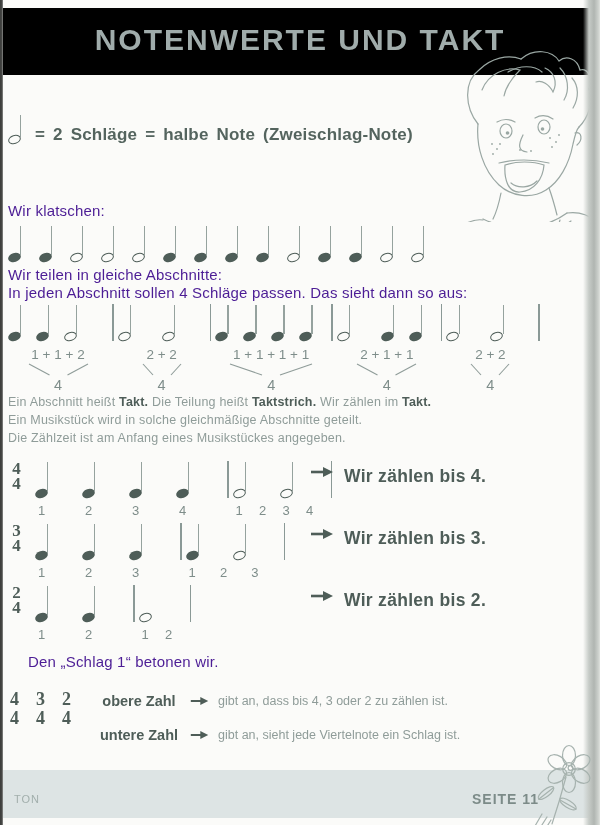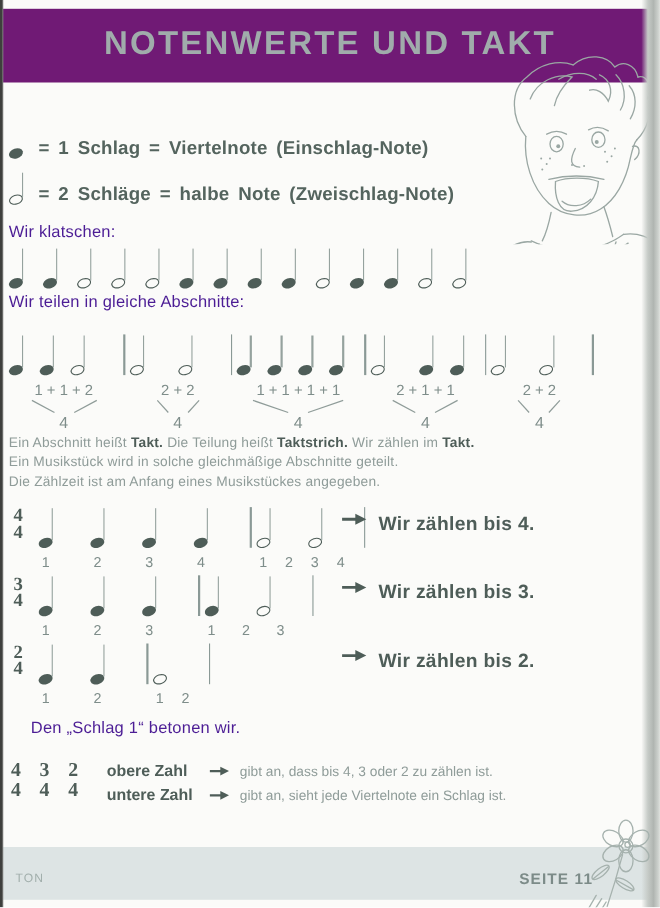--- a/index.html
+++ b/index.html
@@ -2,21 +2,21 @@
 <html><head>
 <meta charset="utf-8">
 <style>
   html,body{margin:0;padding:0;background:#ffffff;}
   .page{position:relative;width:600px;height:825px;background:#fbfbf9;overflow:hidden;
         font-family:"Liberation Sans",sans-serif;}
   .edge-left{position:absolute;left:0;top:0;width:3px;height:100%;z-index:7;
         background:linear-gradient(to right,#3e3f3d 0%,#3e3f3d 45%,#8a8b89 100%);}
   .edge-right{position:absolute;right:0;top:0;width:17px;height:100%;z-index:5;
         background:linear-gradient(to right,rgba(175,180,176,0) 0%,#c6cbc7 35%,#b0b5b1 65%,#cdd1cd 90%,#dfe2de 100%);}
-  .header-band{position:absolute;left:0;top:8px;width:100%;height:67px;background:#701a75;}
+  .header-band{position:absolute;left:0;top:8px;width:100%;height:67px;background:#000000;}
   .title{margin:0;text-align:center;line-height:64px;font-size:30px;font-weight:700;
         letter-spacing:2px;color:#a0acab;}
   .face-svg{position:absolute;left:448px;top:32px;z-index:3;}
   .flower-svg{position:absolute;left:529px;top:744px;z-index:6;}
 
   
   .note{position:relative;display:inline-block;width:15px;height:40px;flex:0 0 auto;}
   .note .head{position:absolute;left:0;bottom:2px;width:13px;height:9px;border-radius:50%;
         transform:rotate(-18deg);}
   .head.filled{background:#4e5d58;}
@@ -57,21 +57,21 @@
   .count{font-size:13px;color:#7e8d8a;box-sizing:border-box;padding-left:3px;flex:0 0 auto;}
   .caption{position:absolute;left:302px;top:6px;display:flex;align-items:flex-start;gap:10px;}
   .caption-text{font-size:17.5px;font-weight:700;color:#4e5d58;letter-spacing:.3px;}
 
   .schlag-note{position:absolute;left:8px;top:653px;margin-left:20px;}
 
   .legend{position:absolute;left:10px;top:690px;display:flex;align-items:flex-start;}
   .legend-sigs{display:flex;gap:17px;}
   .lsig{display:flex;flex-direction:column;text-align:center;font-family:"Liberation Serif",serif;
         font-weight:700;font-size:18px;line-height:19px;color:#4e5d58;}
-  .legend-rows{margin-left:26px;display:flex;flex-direction:column;gap:3px;padding-top:1px;}
+  .legend-rows{margin-left:26px;display:flex;flex-direction:column;gap:15px;padding-top:1px;text-align:center;}
   .legend-row{display:flex;align-items:center;gap:9px;height:19px;}
   .legend-label{font-size:14.5px;font-weight:700;color:#4e5d58;width:84px;}
   .legend-text{font-size:12.5px;color:#8f9c99;}
 
   .footer-band{position:absolute;left:0;top:770px;width:100%;height:48px;background:#dde4e4;}
   .footer-left{position:absolute;left:14px;top:793px;font-size:11px;letter-spacing:1px;color:#a2afac;}
   .footer-right{position:absolute;left:472px;top:791px;font-size:14px;font-weight:700;letter-spacing:1px;color:#7c8b88;}
 </style>
 </head>
 <body>
@@ -124,26 +124,20 @@
       <circle cx="102" cy="106" r="0.9"></circle>
         <circle cx="108" cy="110" r="0.9"></circle>
         <circle cx="104" cy="115" r="0.9"></circle>
         <circle cx="111" cy="103" r="0.9"></circle>
     </g>
   </svg>
 
   <div class="definitions" id="definitions">
       <div class="def-row">
         <span class="note">
-          <span class="head filled"></span>
-        </span>
-        <span class="def-text">= 1 Schlag = Viertelnote (Einschlag-Note)</span>
-      </div>
-      <div class="def-row">
-        <span class="note">
           <span class="head open"></span>
           <span class="stem"></span>
         </span>
         <span class="def-text">= 2 Schläge = halbe Note (Zweischlag-Note)</span>
       </div>
     </div>
 
   <div class="klatschen-label small">Wir klatschen:</div>
   <div class="klatschen-notes" id="klatschen-notes">
       <span class="note">
@@ -199,20 +193,21 @@
         <span class="stem"></span>
       </span>
       <span class="note">
         <span class="head open"></span>
         <span class="stem"></span>
       </span>
     </div>
 
   <div class="abs-intro small">
     <div>Wir teilen in gleiche Abschnitte:</div>
+    <div>In jeden Abschnitt sollen 4 Schläge passen. Das sieht dann so aus:</div>
   </div>
   <div class="abschnitte-bars" id="abschnitte-bars">
       <div class="abar" style="width: 100px;">
         <div class="abar-notes">
           <span class="note" style="margin-right: 13px;">
             <span class="head filled"></span>
             <span class="stem"></span>
           </span>
           <span class="note" style="margin-right: 13px;">
             <span class="head filled"></span>

